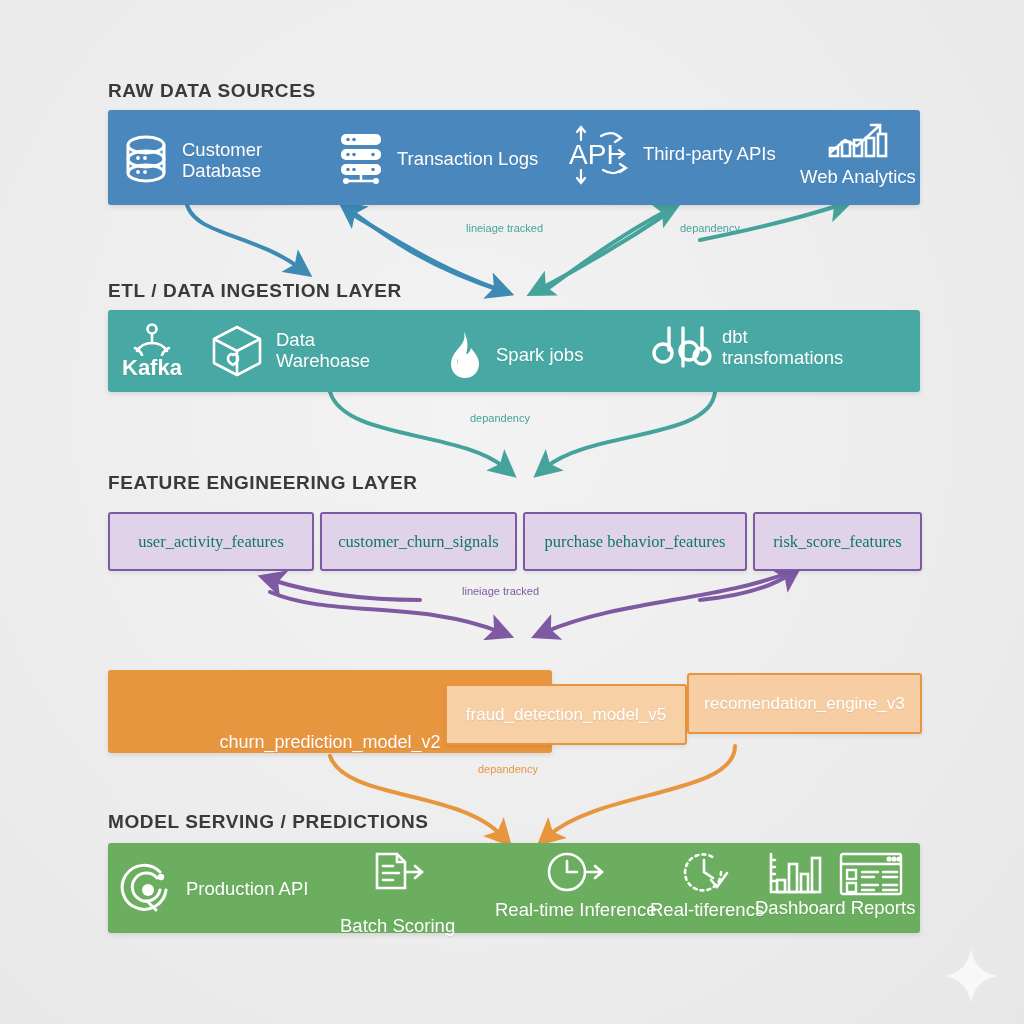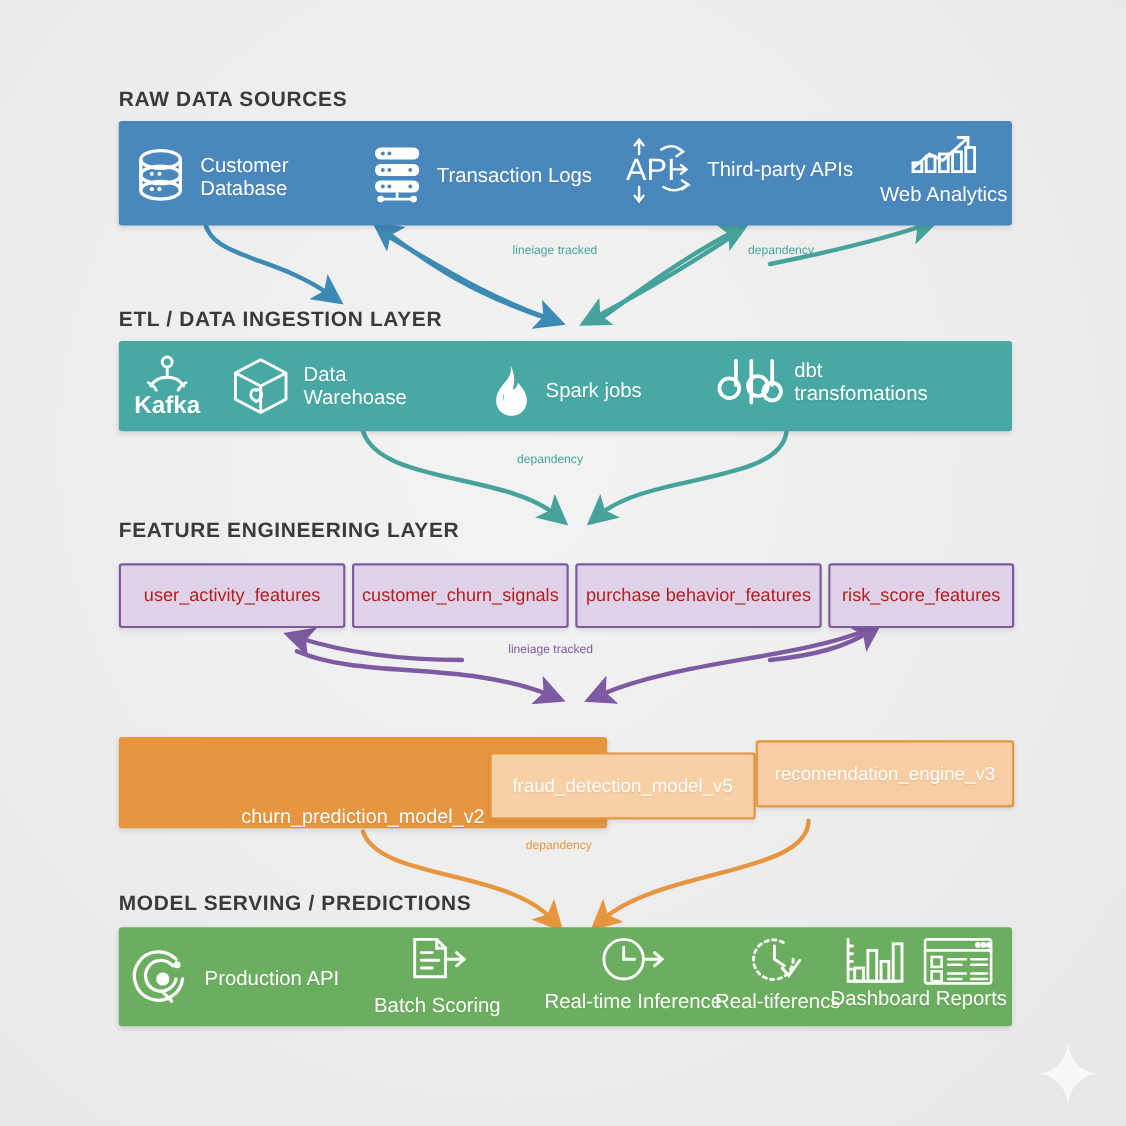--- a/index.html
+++ b/index.html
@@ -50,22 +50,23 @@
   .feat-box {
     position: absolute;
     background: #e0d3e9;
     border: 2px solid #7e5aa2;
     border-radius: 3px;
     display: flex; align-items: center; justify-content: center;
     box-shadow: 0 2px 4px rgba(0,0,0,0.08);
   }
   .feat-box span {
     font-size: 16.5px;
-    color: #b91c1c;
+    color: #0f766e;
     white-space: nowrap;
+    font-family: Liberation Serif, serif;
   }
 
   
   .model-bar {
     position: absolute;
     background: #e8953f;
     border-radius: 3px;
     display: flex; align-items: flex-end; justify-content: center;
     box-shadow: 0 2px 5px rgba(0,0,0,0.10);
   }
@@ -318,21 +319,21 @@
         <path d="M40,12 a22,22 0 1,0 6,18 "></path>
         <path d="M37,18 a14,14 0 1,0 3,12"></path>
         <path d="M28,42 l8,8"></path>
       </g>
       <circle cx="28" cy="30" r="6" fill="#fff"></circle>
       <circle cx="41" cy="17" r="3.2" fill="#fff"></circle>
     </svg>
     <span class="lbl">Production API</span>
   </div>
 
-  <div class="node" style="left:340px; top:850px; flex-direction:column; gap:6px; align-items:center;">
+  <div class="node" style="left:340px; top:850px; flex-direction:column; gap:18px; align-items:center;">
     <svg class="ico" width="58" height="48" viewBox="0 0 58 48">
       <g fill="none" stroke="#fff" stroke-width="2.6" stroke-linecap="round">
         <path d="M8,4 h20 l8,8 v26 h-28 z"></path>
         <path d="M28,4 v8 h8"></path>
         <path d="M14,16 h10 M14,23 h16 M14,30 h10"></path>
         <path d="M36,22 h16 M46,16 l7,6 l-7,6"></path>
       </g>
     </svg>
     <span class="lbl">Batch Scoring</span>
   </div>

